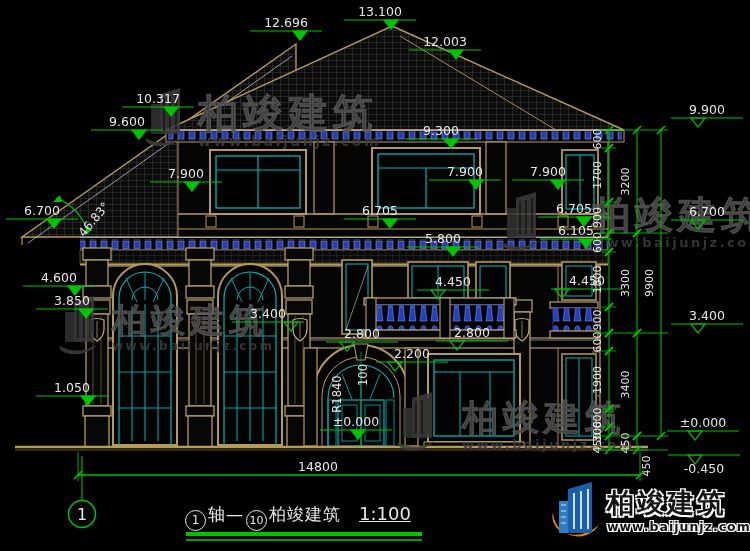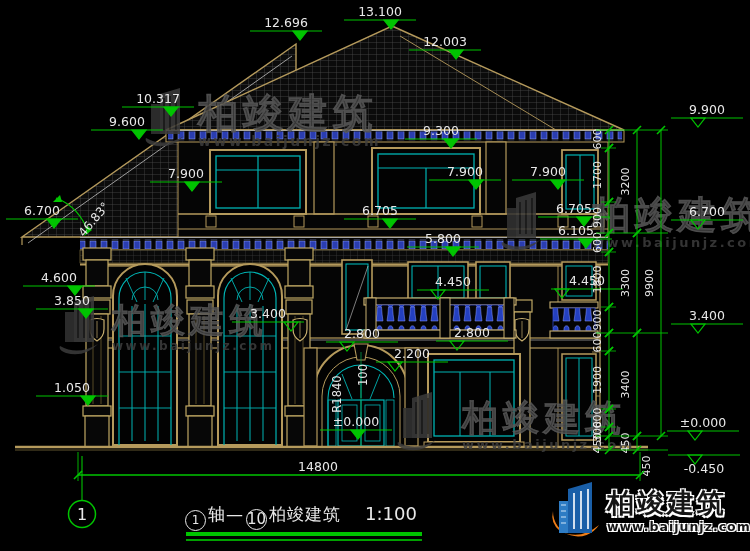--- a/index.html
+++ b/index.html
@@ -5,22 +5,22 @@
   html,body{margin:0;padding:0;background:#000;}
   #stage{position:relative;width:750px;height:551px;background:#000;overflow:hidden;
          font-family:"DejaVu Sans",sans-serif;}
   #dwg{position:absolute;left:0;top:0;}
   
   #titlebar{position:absolute;left:183px;top:503px;color:#e8e8e8;font-size:17px;
             white-space:nowrap;letter-spacing:1px;}
   .axcirc{display:inline-flex;align-items:center;justify-content:center;
           width:19px;height:19px;border:1.4px solid #e8e8e8;border-radius:50%;
           font-size:12px;margin:0 2px;vertical-align:-4px;letter-spacing:0;}
-  .axcirc.small{font-size:15px;}
-  #scale-label{font-size:18px;margin-left:24px;letter-spacing:0;}
+  .axcirc.small{font-size:11px;}
+  #scale-label{font-size:18px;margin-left:18px;letter-spacing:0;text-decoration:underline;}
   #title-underline{position:absolute;left:186px;top:532px;width:236px;height:4px;background:#00c400;}
   #title-underline2{position:absolute;left:186px;top:539px;width:236px;height:1.5px;background:#00a000;}
   
   #brand{position:absolute;left:550px;top:481px;display:flex;align-items:center;gap:5px;}
   #brand .txt{display:flex;flex-direction:column;line-height:1.05;}
   #brand .name{font-size:27px;font-weight:bold;letter-spacing:3px;color:#151515;
       text-shadow:-1.5px -1.5px 0 #fff,1.5px -1.5px 0 #fff,-1.5px 1.5px 0 #fff,1.5px 1.5px 0 #fff,0 0 2px #fff;}
   #brand .url{font-size:12.5px;font-weight:bold;letter-spacing:1px;color:#151515;margin-top:2px;
       text-shadow:-1.2px -1.2px 0 #fff,1.2px -1.2px 0 #fff,-1.2px 1.2px 0 #fff,1.2px 1.2px 0 #fff;}
 </style>

